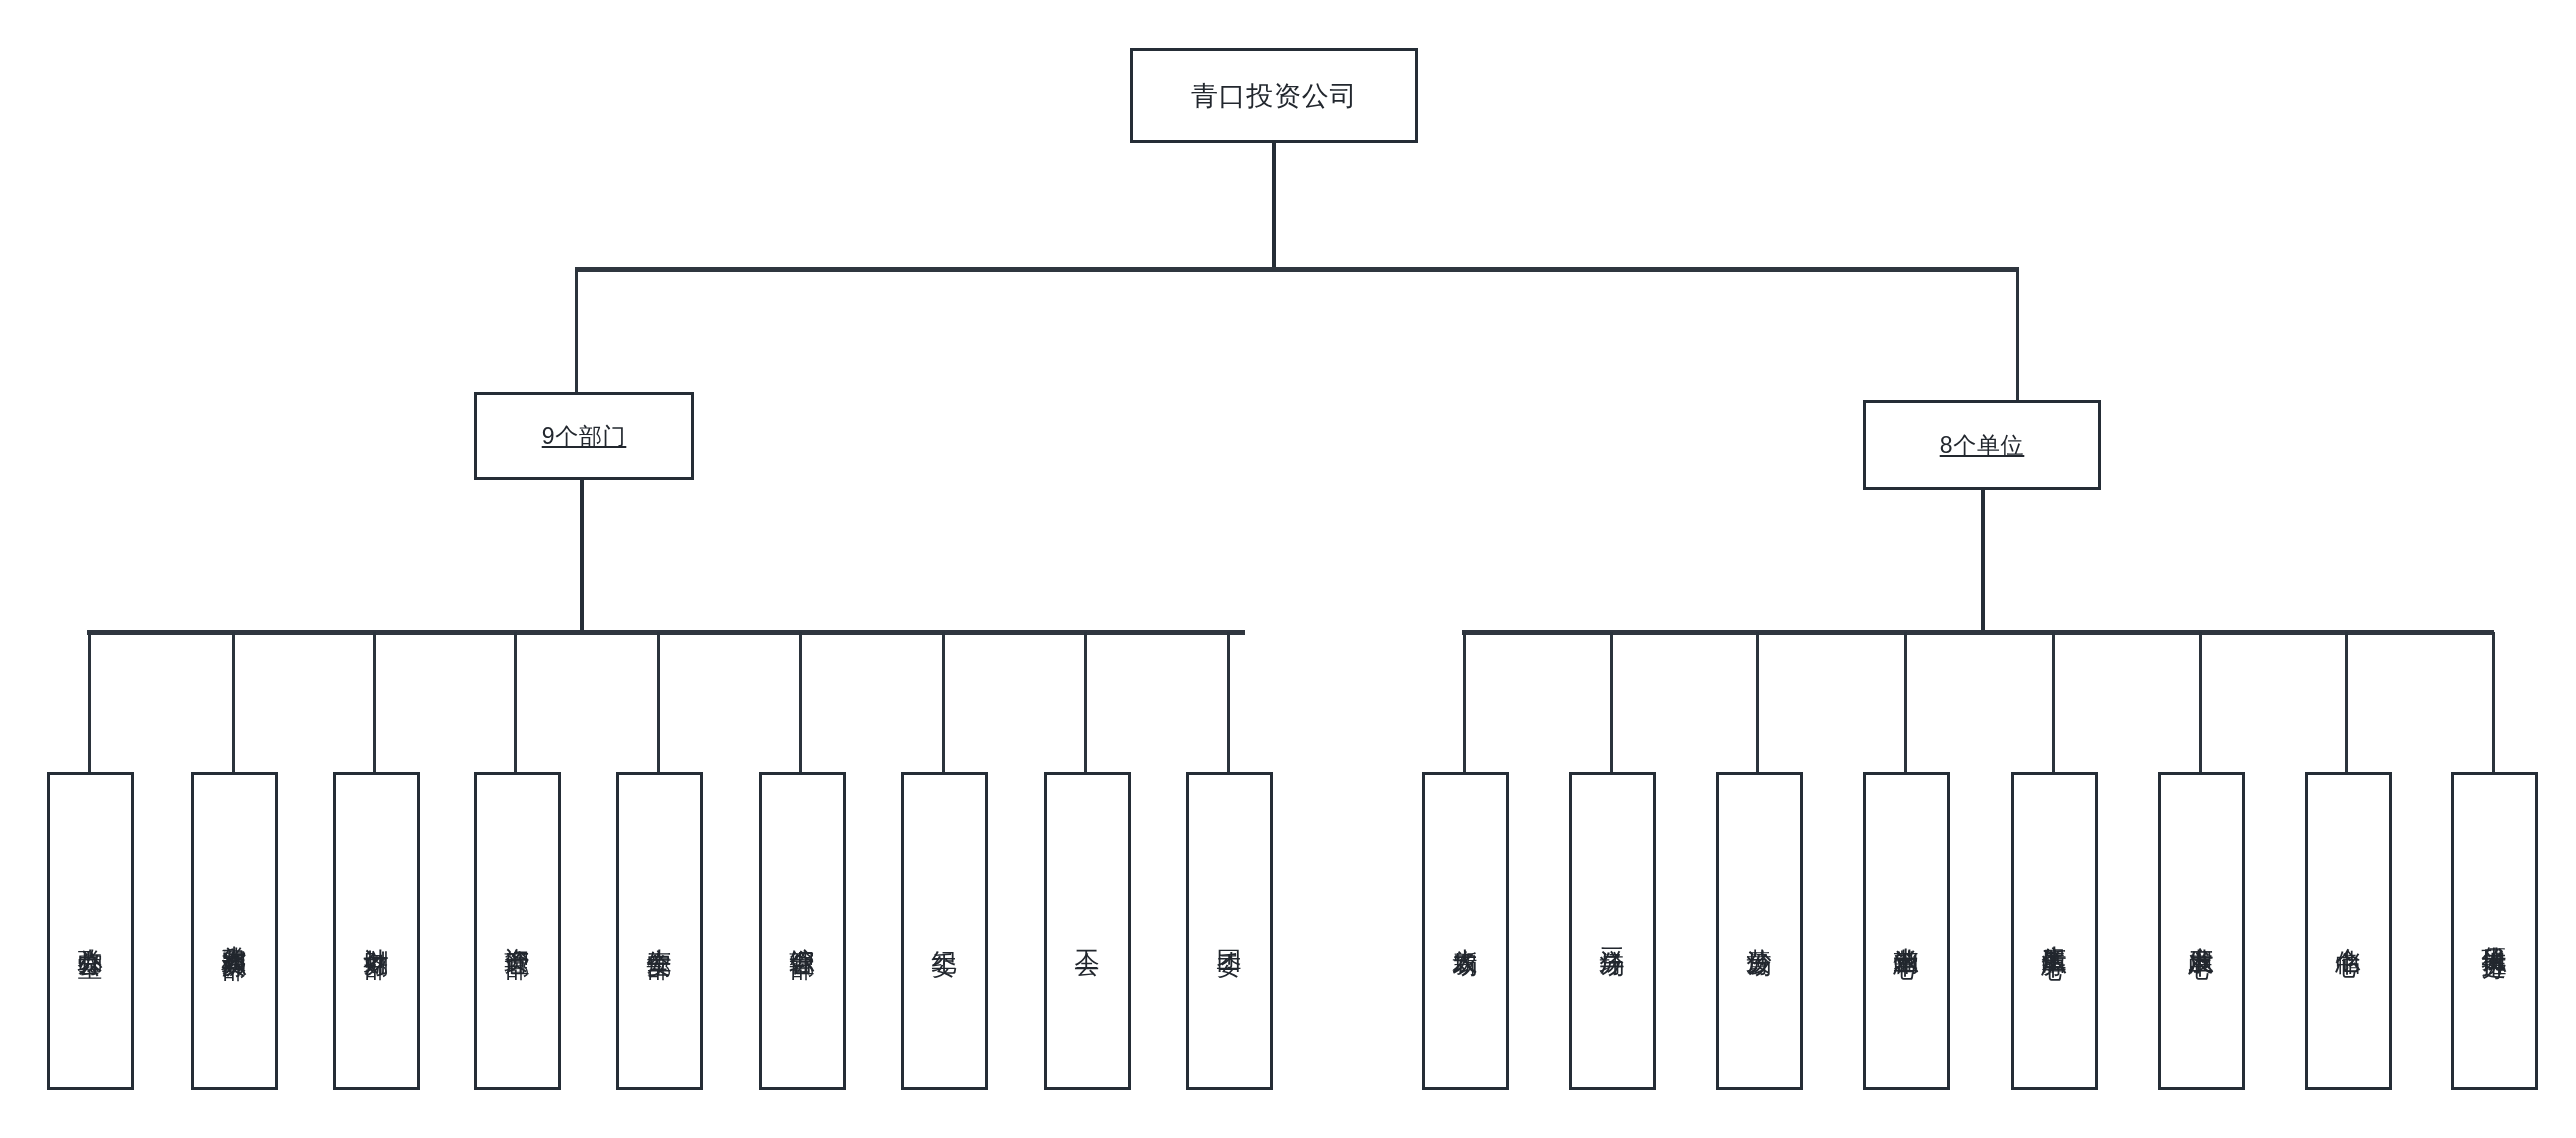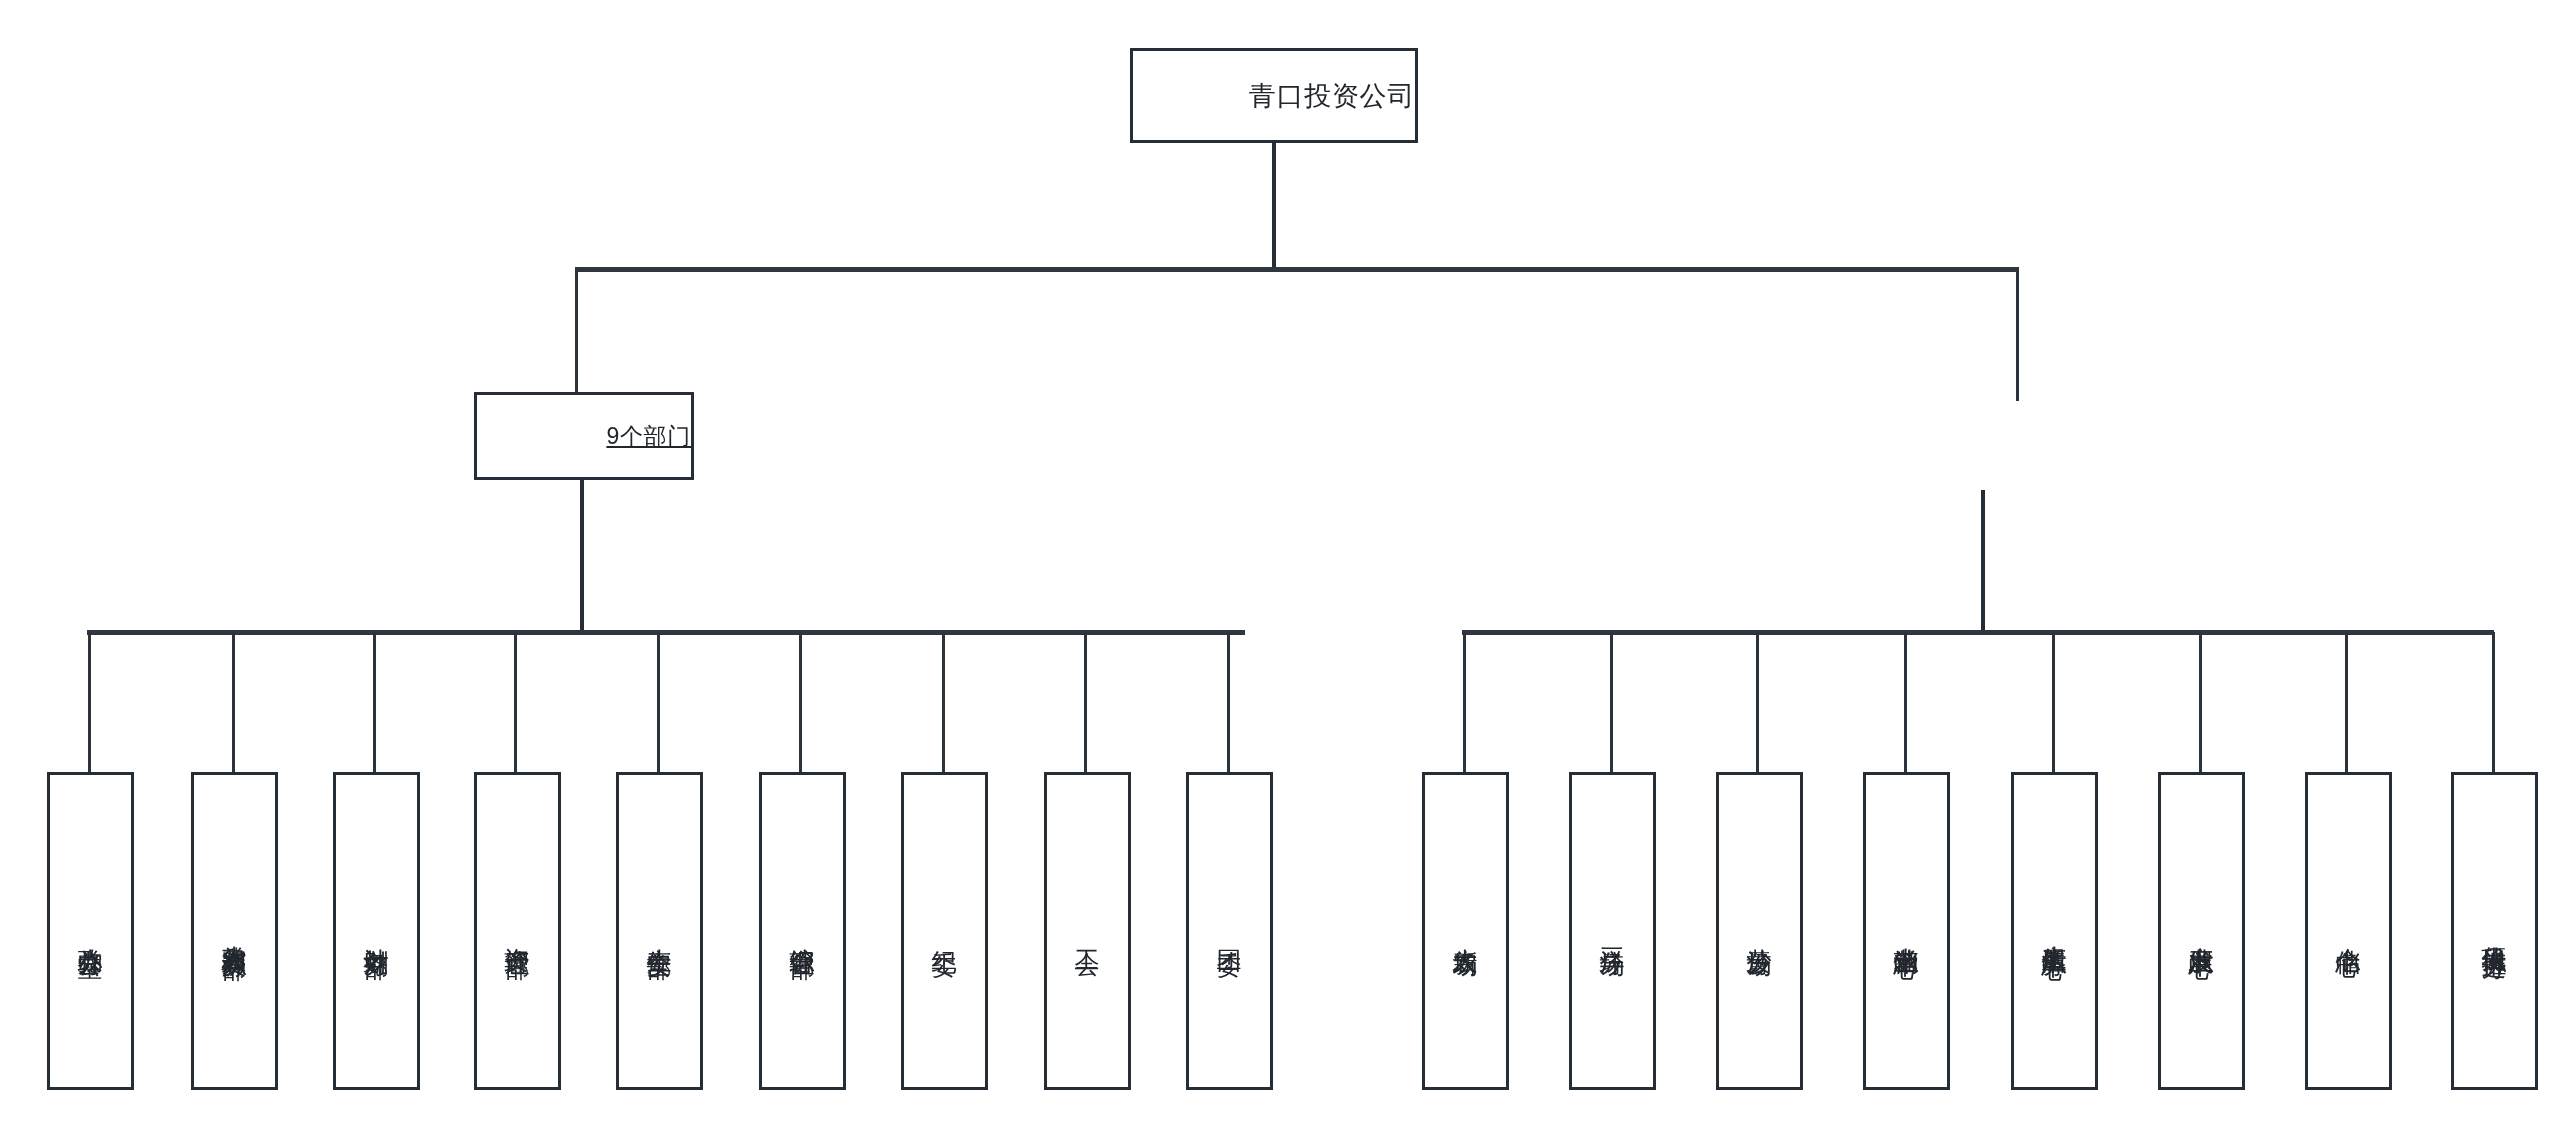--- a/index.html
+++ b/index.html
@@ -20,21 +20,21 @@
   }
 
   
   .node {
     position: absolute;
     box-sizing: border-box;
     background: #ffffff;
     border: 3.4px solid #252d36;
     display: flex;
     align-items: center;
-    justify-content: flex-end;
+    justify-content: center;
     color: #22272e;
   }
   .node.root {
     font-size: 27px;
     letter-spacing: 0.7px;
   }
   .node.level2 {
     font-size: 23px;
     letter-spacing: 0.7px;
     text-decoration: underline;
@@ -127,20 +127,23 @@
   <div class="node leaf" style="left:901px; top:772px; width:87px; height:318px;">
     <span class="leaf-label">纪委</span>
   </div>
   <div class="node leaf" style="left:1044px; top:772px; width:87px; height:318px;">
     <span class="leaf-label">工会</span>
   </div>
   <div class="node leaf" style="left:1186px; top:772px; width:87px; height:318px;">
     <span class="leaf-label">团委</span>
   </div>
 
+  <div class="node level2" style="left:1863px; top:400px; width:238px; height:90px;">
+    <span>8个单位</span>
+  </div>
 
   <div class="conn-v" style="left:1981px; top:490px; width:4.1px; height:144px;"></div>
 
   <div class="conn-h" style="left:1462px; top:630px; width:1032px; height:5.4px;"></div>
 
   <div class="conn-v thin" style="left:1463px; top:632px; width:2.7px; height:141px;"></div>
   <div class="conn-v thin" style="left:1610px; top:632px; width:2.7px; height:141px;"></div>
   <div class="conn-v thin" style="left:1756px; top:632px; width:2.7px; height:141px;"></div>
   <div class="conn-v thin" style="left:1904px; top:632px; width:2.7px; height:141px;"></div>
   <div class="conn-v thin" style="left:2052px; top:632px; width:2.7px; height:141px;"></div>

